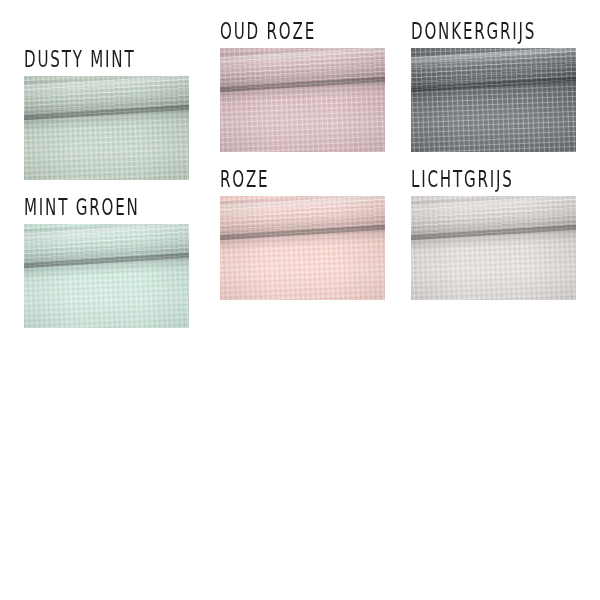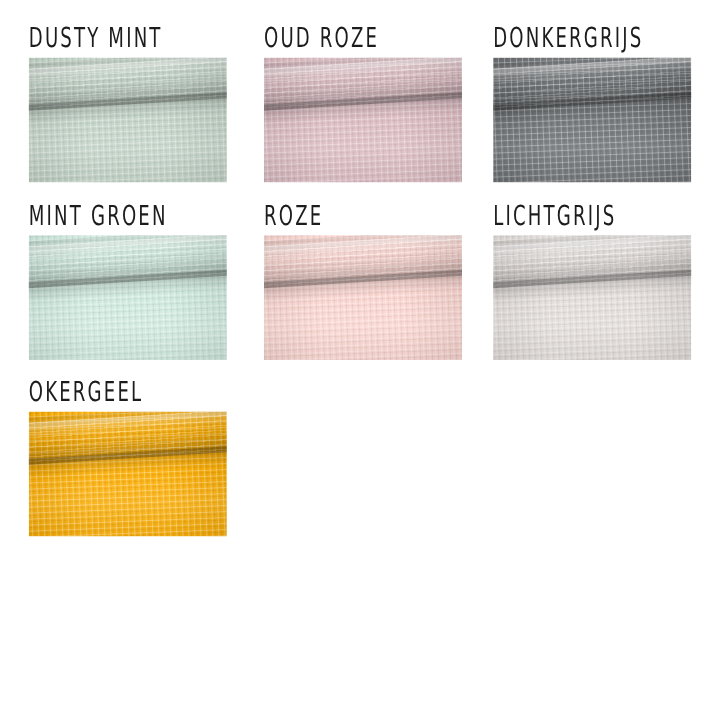--- a/index.html
+++ b/index.html
@@ -21,21 +21,21 @@
     width: 600px;
     height: 600px;
   }
 
   .swatch-card {
     position: absolute;
     width: 192px;
   }
 
   
-  .col-0 { left: 24px; }
+  .col-0 { left: 24px; margin-top: 28px; }
   .col-1 { left: 220px; }
   .col-2 { left: 411px; }
   
   .row-0 { top: 18px; }
   .row-1 { top: 166px; }
   .row-2 { top: 313px; }
 
   .swatch-label {
     height: 27px;
     line-height: 27px;
@@ -231,27 +231,13 @@
         <div class="weave"></div>
         <div class="top-edge"></div>
         <div class="fold-roll">
           <div class="roll-body"></div>
           <div class="roll-ridges"></div>
         </div>
         <div class="fold-shadow"></div>
         <div class="sheet-light"></div>
       </div>
     </div>
-    <div class="swatch-card col-0 row-2">
-      <div class="swatch-label">OKERGEEL</div>
-      <div class="swatch-image">
-        <div class="fabric-base" style="background: rgb(252, 174, 3);"></div>
-        <div class="weave"></div>
-        <div class="top-edge"></div>
-        <div class="fold-roll">
-          <div class="roll-body"></div>
-          <div class="roll-ridges"></div>
-        </div>
-        <div class="fold-shadow"></div>
-        <div class="sheet-light"></div>
-      </div>
-    </div>
   </div>
 
 </body></html>

